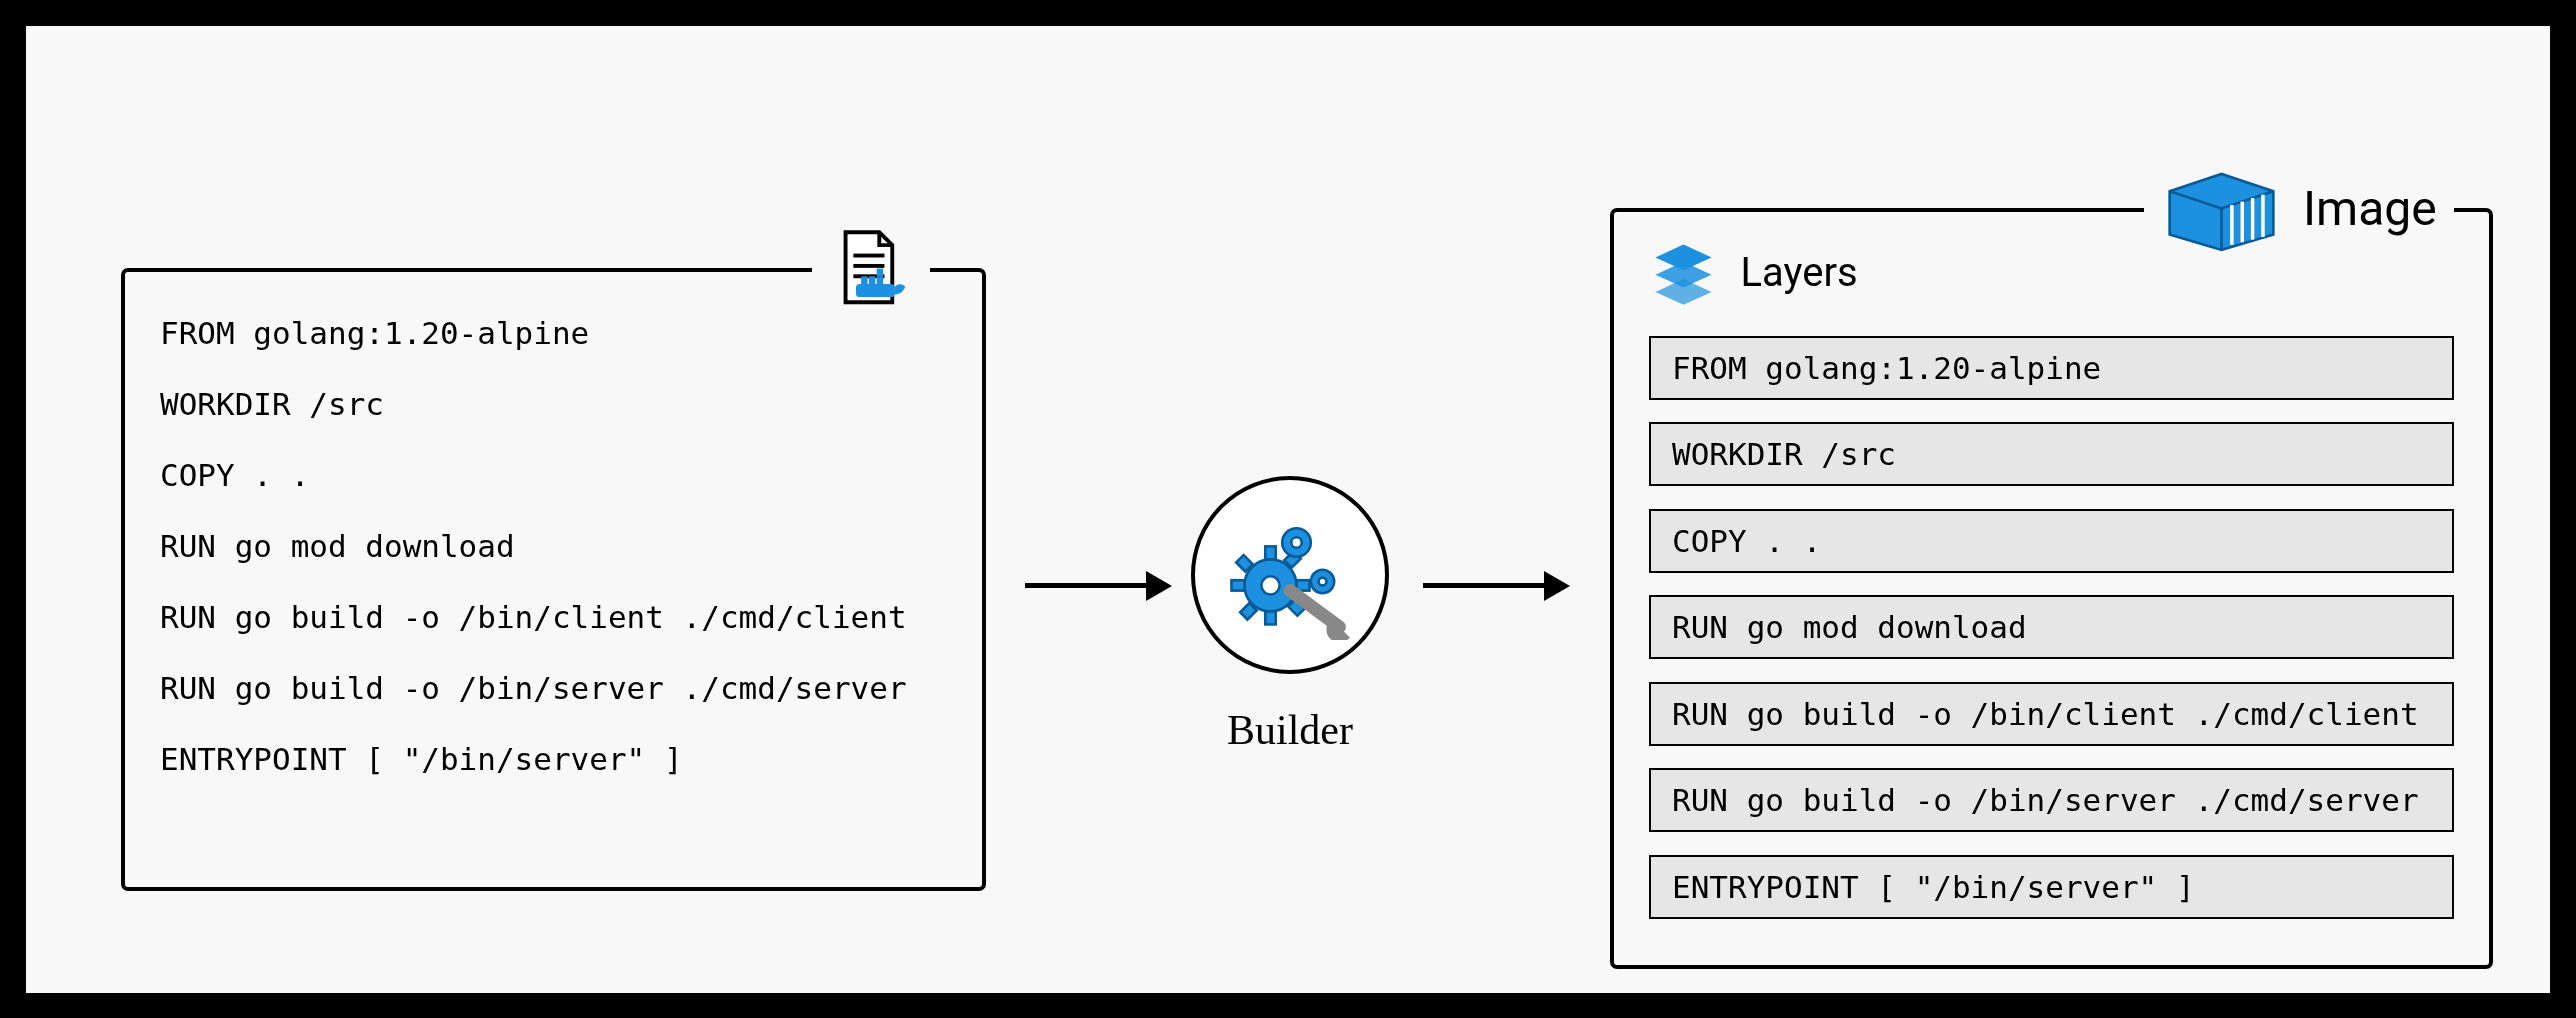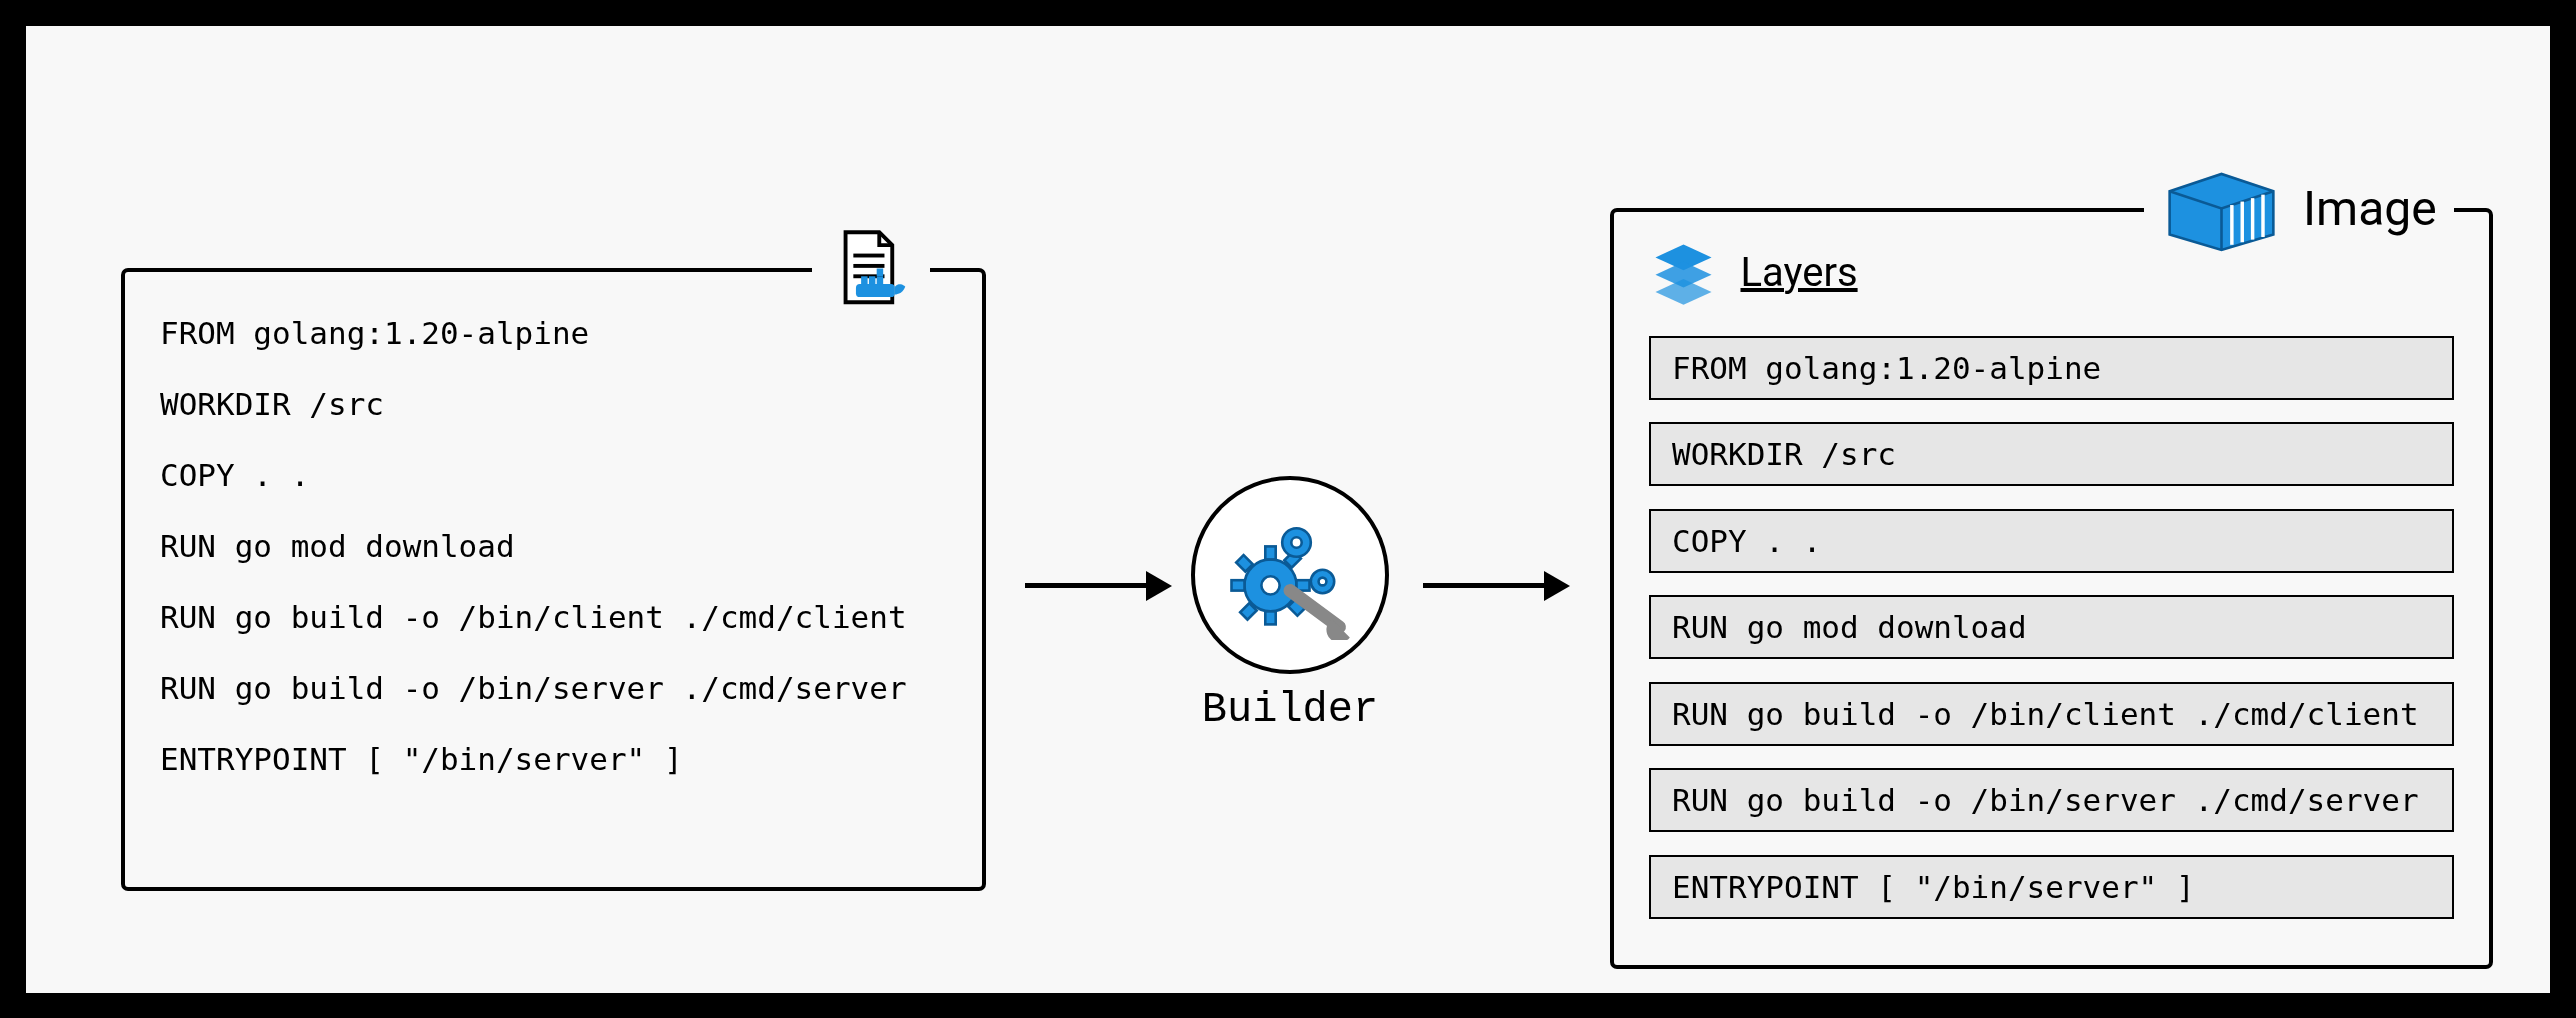--- a/index.html
+++ b/index.html
@@ -50,22 +50,22 @@
   }
   .builder-circle{
     width:190px;height:190px;border-radius:50%;
     border:4.3px solid #000;
     background:#fff;
     display:flex;align-items:center;justify-content:center;
     margin:0 auto;
   }
   .builder-label{
     font-size:42px;
-    margin-top:12px;
-    font-family:Liberation Mono, monospace;
+    margin-top:32px;
+    font-family:Liberation Serif, serif;
   }
 
   
   .arrow{
     position:absolute;
     top:545px;
     display:flex;align-items:center;
   }
   .arrow .shaft{
     height:5.2px;background:#000;
@@ -100,21 +100,20 @@
     display:flex;align-items:center;gap:21px;
   }
   .image-title{
     font-size:48px;
     font-family:-apple-system,BlinkMacSystemFont,"Segoe UI",Roboto,Arial,sans-serif;
   }
 
   .layers-header{
     display:flex;align-items:center;gap:22.5px;
     margin-bottom:29px;
-    text-decoration:underline;
   }
   .layers-title{
     font-size:40px;
     font-family:-apple-system,BlinkMacSystemFont,"Segoe UI",Roboto,Arial,sans-serif;
   }
 
   .layer-row{
     border:2.6px solid #000;
     background:#e6e6e6;
     padding:12px 21px;

